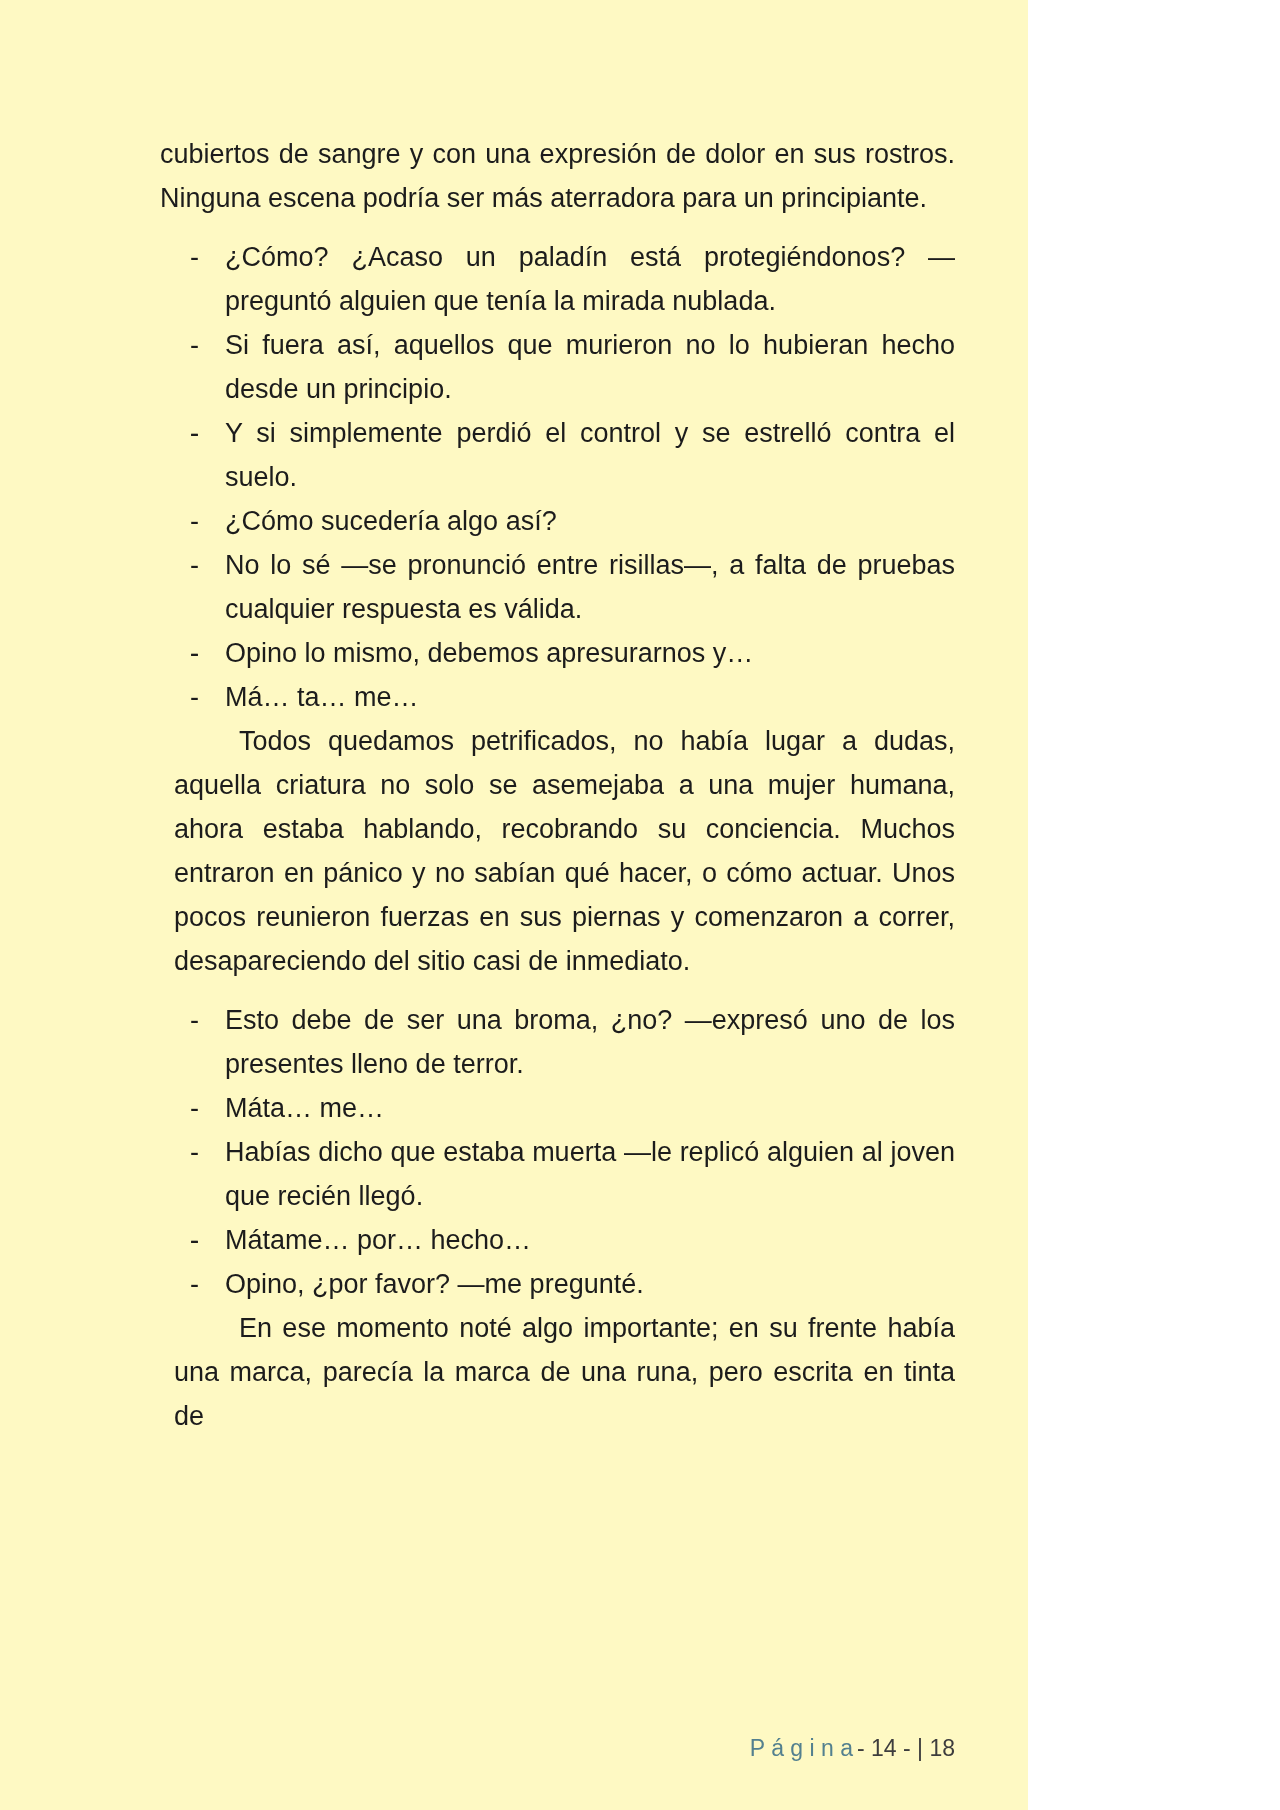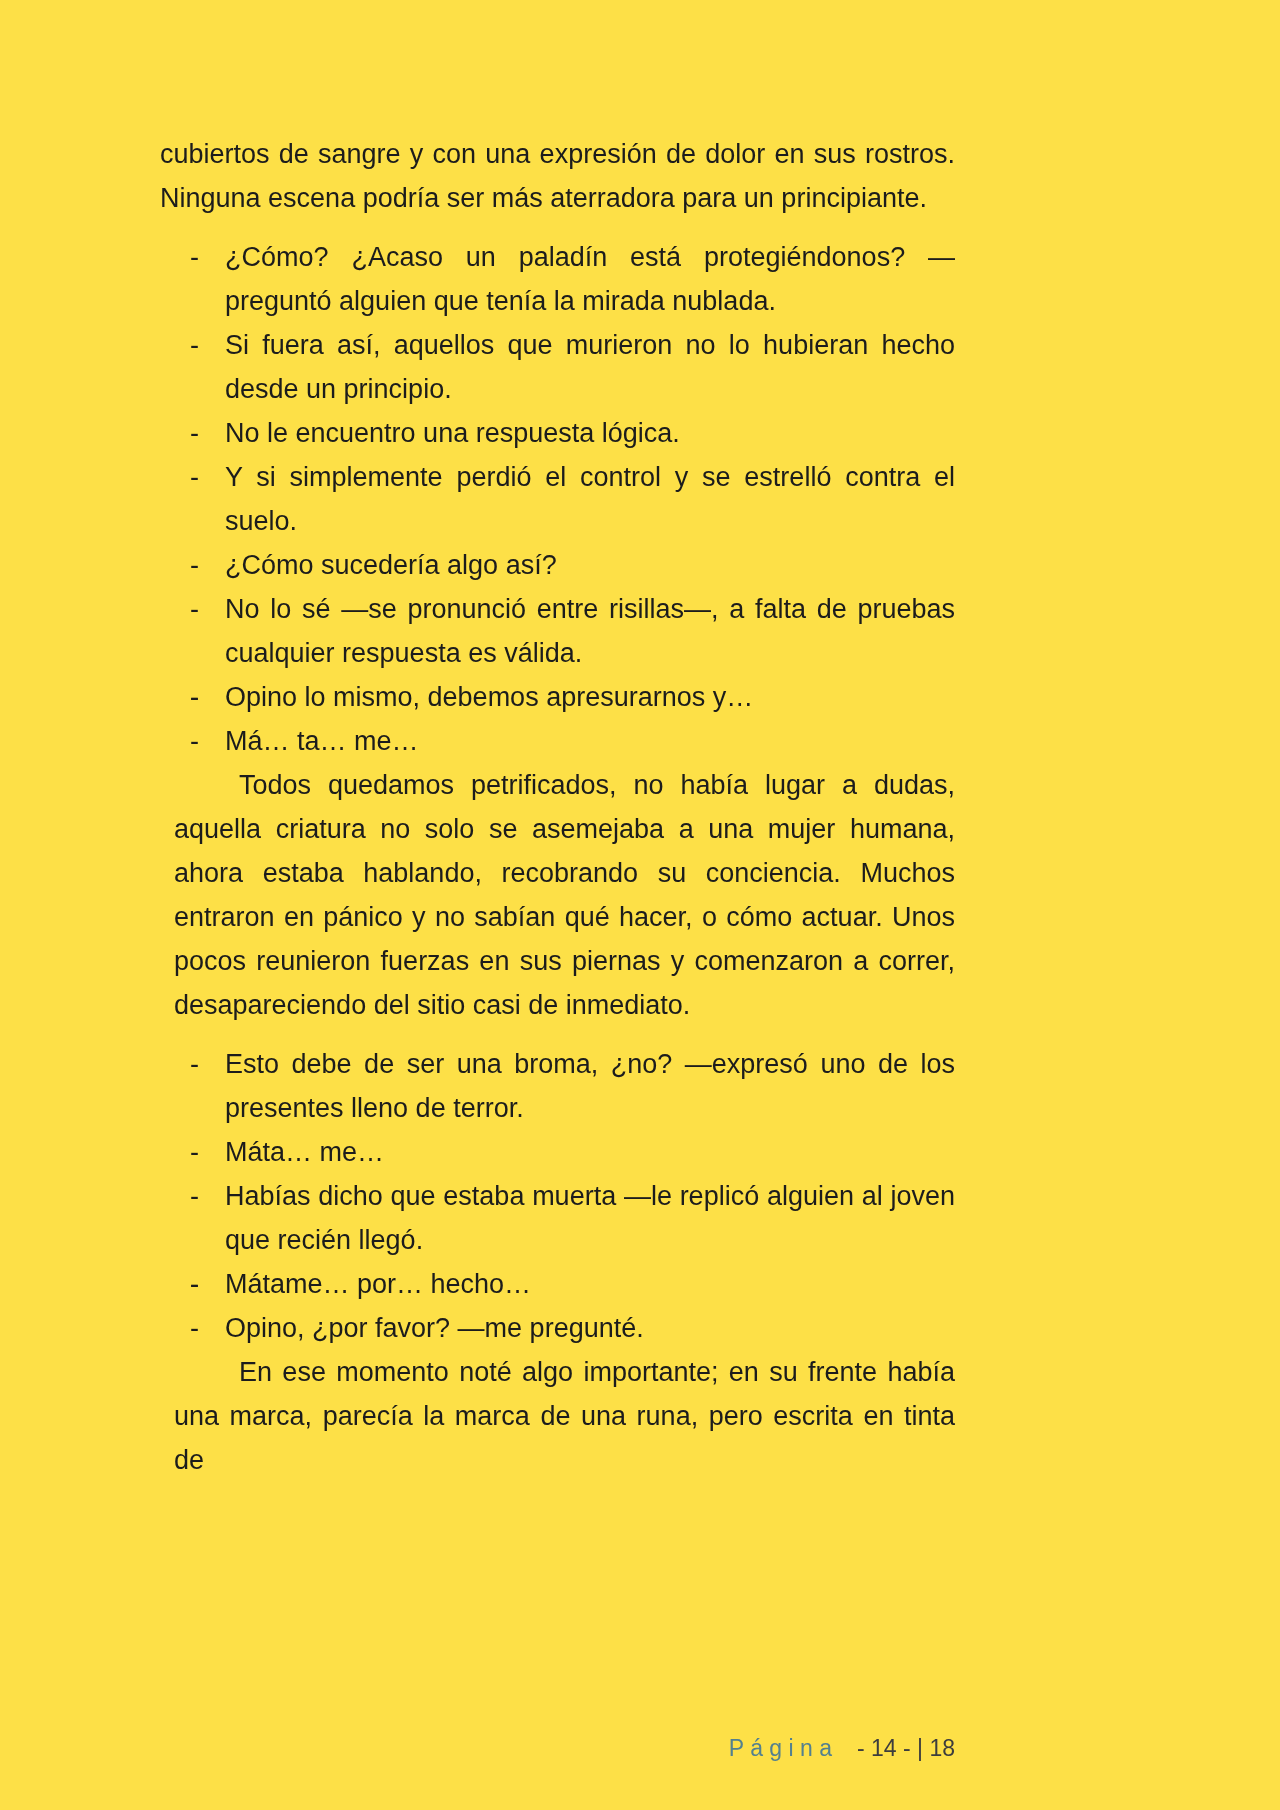--- a/index.html
+++ b/index.html
@@ -2,23 +2,23 @@
 <html><head>
 <meta charset="utf-8">
 <style>
   html, body {
     margin: 0;
     padding: 0;
     background: #ffffff;
   }
   .page {
     position: relative;
-    width: 1280px;
+    width: 1028px;
     height: 1810px;
-    background: #fde047;
+    background: #fef9c3;
     overflow: hidden;
     font-family: "Liberation Sans", sans-serif;
     color: #1c1c1c;
     text-decoration: underline;
   }
   .content {
     position: absolute;
     top: 132px;
     left: 160px;
     width: 795px;
@@ -59,21 +59,21 @@
     text-align: right;
     font-size: 23px;
     line-height: 30px;
   }
   .footer-label {
     color: #53808f;
     margin-top: 26px;
   }
   .footer-info {
     color: #3d3d3d;
-    margin-left: 25px;
+    margin-left: 4px;
   }
 </style>
 </head>
 <body>
 
 <div class="page">
   <div class="content">
 
     <p class="para">cubiertos de sangre y con una expresión de dolor en sus rostros. Ninguna escena podría ser más aterradora para un principiante.</p>
 
@@ -81,21 +81,20 @@
       <div class="dialogue-item">
         <span class="dash">-</span>
         <span>¿Cómo? ¿Acaso un paladín está protegiéndonos? — preguntó alguien que tenía la mirada nublada.</span>
       </div>
       <div class="dialogue-item">
         <span class="dash">-</span>
         <span>Si fuera así, aquellos que murieron no lo hubieran hecho desde un principio.</span>
       </div>
       <div class="dialogue-item">
         <span class="dash">-</span>
-        <span>No le encuentro una respuesta lógica.</span>
       </div>
       <div class="dialogue-item">
         <span class="dash">-</span>
         <span>Y si simplemente perdió el control y se estrelló contra el suelo.</span>
       </div>
       <div class="dialogue-item">
         <span class="dash">-</span>
         <span>¿Cómo sucedería algo así?</span>
       </div>
       <div class="dialogue-item">

